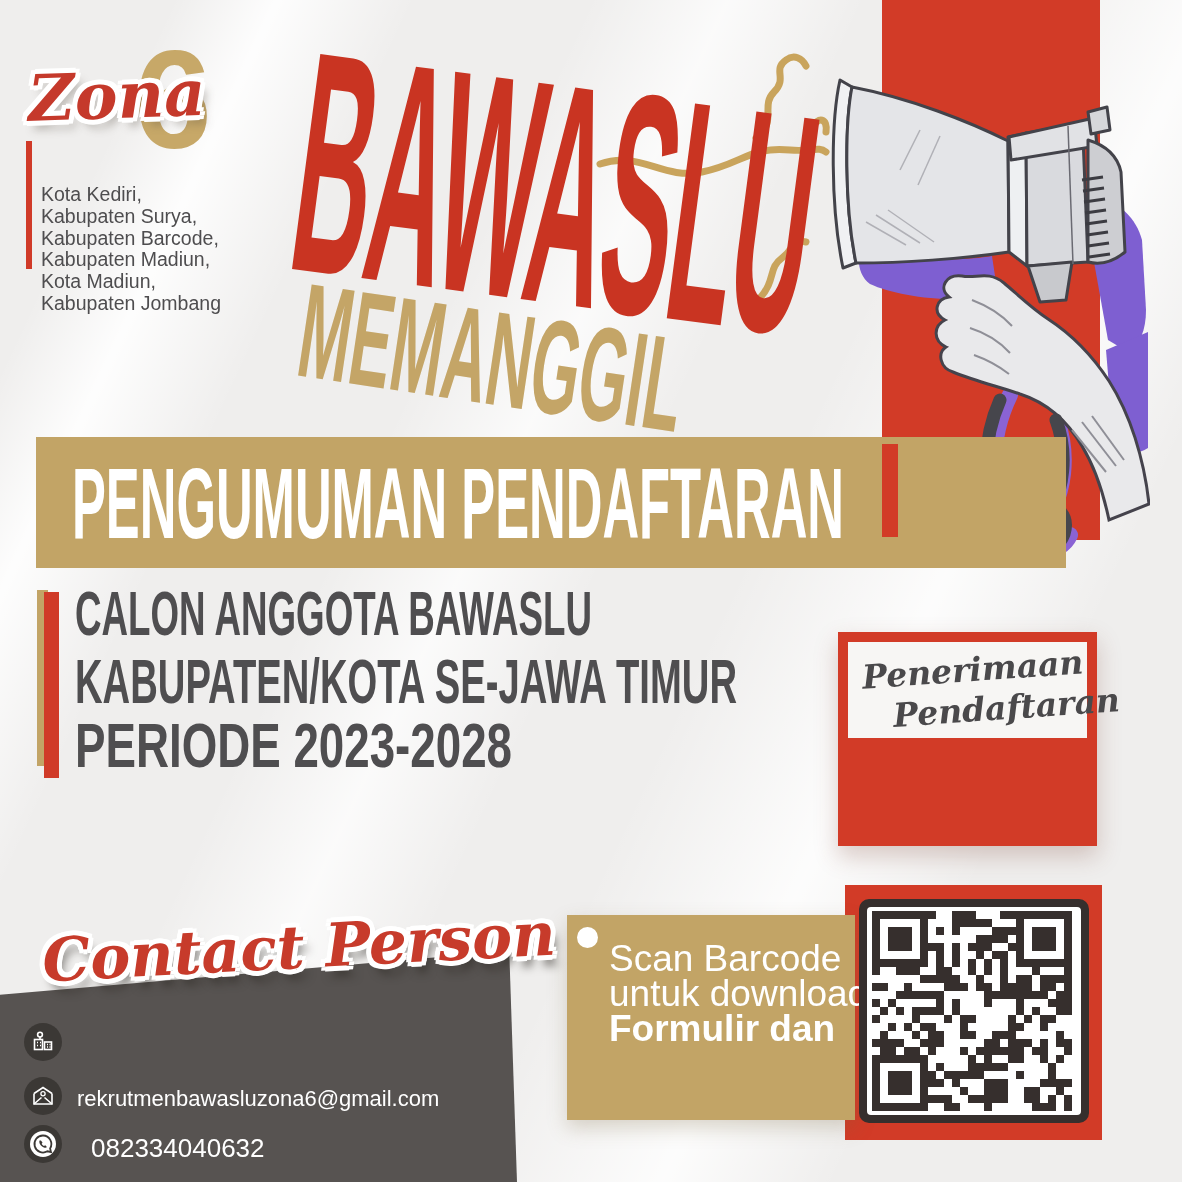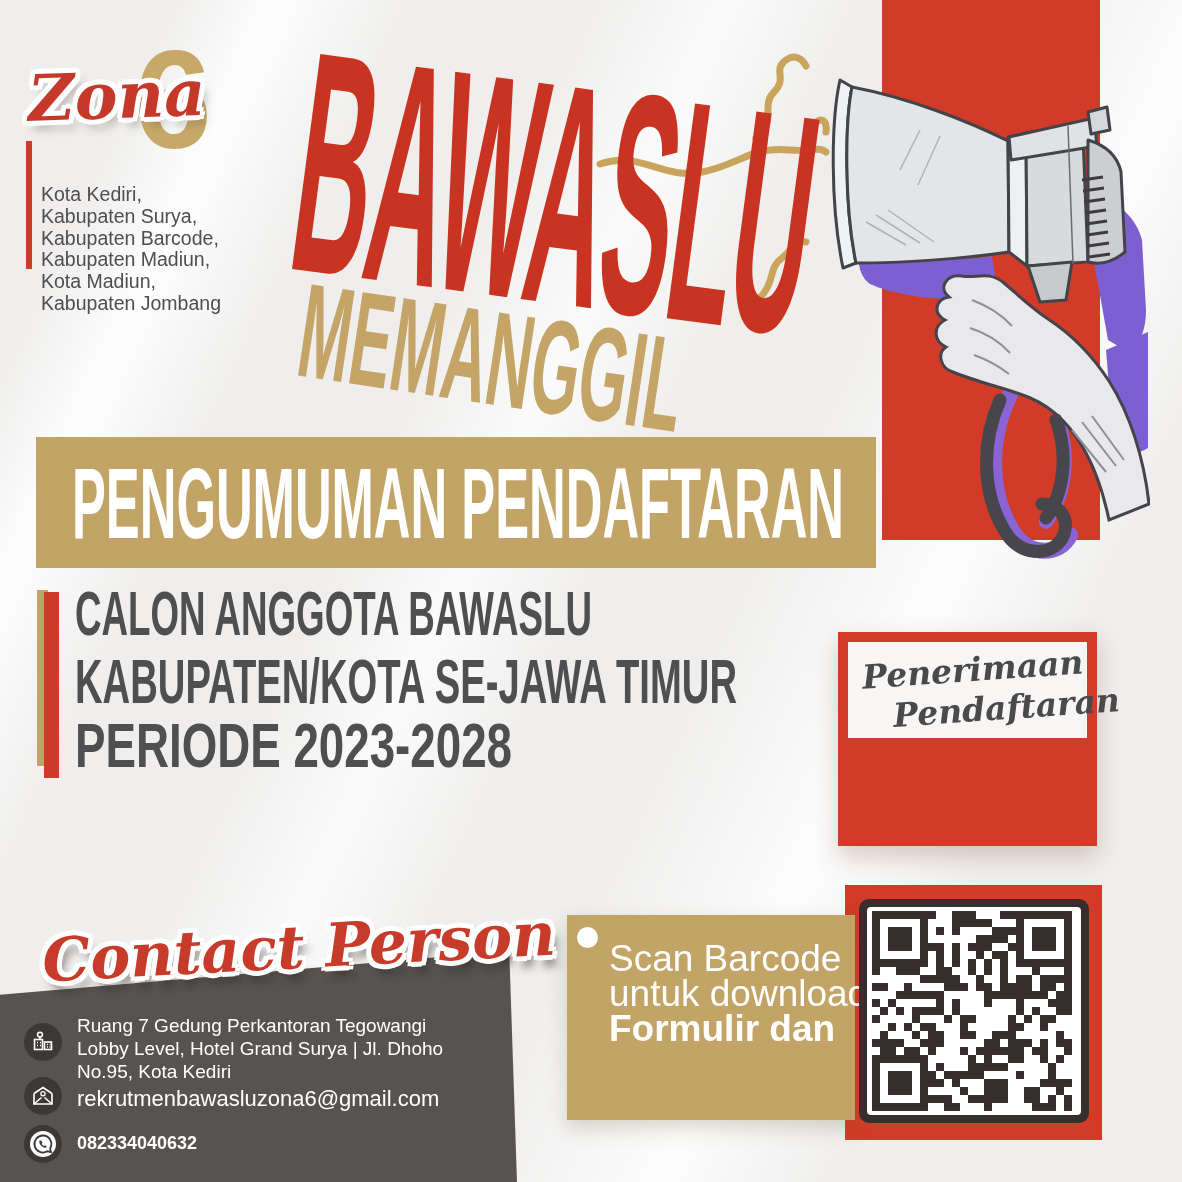--- a/index.html
+++ b/index.html
@@ -22,21 +22,21 @@
   .zona-script{
     left:28px; top:58px; font-family:"DejaVu Serif", serif; font-style:italic; font-weight:bold;
     font-size:64px; color:#c5392b; transform:rotate(-2deg);
     text-shadow:-4px -4px 0 #fff,4px -4px 0 #fff,-4px 4px 0 #fff,4px 4px 0 #fff,
                  0 -5px 0 #fff,0 5px 0 #fff,-5px 0 0 #fff,5px 0 0 #fff, 6px 9px 8px rgba(90,80,70,.35);
   }
   .city-bar{left:26px; top:141px; width:6px; height:128px; background:#d03a28;}
   .city-list{left:41px; top:136px; font-size:19.5px; line-height:21.8px; font-weight:500; color:#4e4d4f;margin-top:48px;}
 
   
-  .banner{left:36px; top:437px; width:840px; height:131px; background:#c2a466;}
+  .banner{left:36px; top:437px; width:1030px; height:131px; background:#c2a466;}
   .red-slot{left:882px; top:444px; width:16px; height:93px; background:#d23b27;}
 
   
   .accent-gold{left:37px; top:590px; width:11px; height:176px; background:#c2a466;}
   .accent-red{left:44px; top:592px; width:15px; height:186px; background:#d03a28;}
 
   
   .reg-box{left:838px; top:632px; width:259px; height:214px; background:#d23b27; box-shadow:0 10px 22px rgba(120,60,45,.25);}
   .reg-panel{left:848px; top:642px; width:239px; height:96px; background:#f7f6f4;}
   .reg-script{
@@ -55,21 +55,21 @@
   .contact-heading{
     left:42px; top:912px; font-family:"DejaVu Serif", serif; font-style:italic; font-weight:bold;
     font-size:60px; color:#c73b2b; transform:rotate(-3deg); white-space:nowrap;
     text-shadow:-4px -4px 0 #fff,4px -4px 0 #fff,-4px 4px 0 #fff,4px 4px 0 #fff,
                  0 -5px 0 #fff,0 5px 0 #fff,-5px 0 0 #fff,5px 0 0 #fff, 5px 11px 9px rgba(40,35,30,.5);
   }
   .icon-circle{width:38px; height:38px; border-radius:50%; background:#3b3835; display:flex; align-items:center; justify-content:center;}
   .ic1{left:24px; top:1023px;} .ic2{left:24px; top:1077px;} .ic3{left:24px; top:1125px;}
   .contact-address{left:77px; top:1014px; width:430px; color:#fff; font-size:19px; line-height:23px; font-weight:500;}
   .contact-email{left:77px; top:1086px; color:#fff; font-size:22px; font-weight:500;text-align:center;}
-  .contact-phone{left:77px; top:1133px; color:#fff; font-size:18px; font-weight:700;}
+  .contact-phone{left:91px; top:1133px; color:#fff; font-size:26px; font-weight:400;}
 
   
   .qr-panel{left:845px; top:885px; width:257px; height:255px; background:#d23b27;}
   .scan-box{left:567px; top:915px; width:288px; height:205px; background:#c2a466; box-shadow:0 8px 18px rgba(120,100,60,.25);}
   .scan-dot{left:577px; top:927px; width:21px; height:21px; border-radius:50%; background:#fff;}
   .scan-text{left:609px; top:941px; color:#fff; font-size:37px; line-height:35px; font-weight:400;}
   .scan-text b{font-weight:bold;}
   .qr-dark{left:859px; top:899px; width:230px; height:224px; background:#362f2d; border-radius:10px;}
   .qr-white{left:867px; top:907px; width:214px; height:208px; background:#fff; border-radius:4px;}
   .qr-grid{left:872px; top:911px; display:grid; grid-template-columns:repeat(25,8px); grid-template-rows:repeat(25,8px);}
@@ -851,21 +851,16 @@
     </svg>
   </div>
   <div class="abs icon-circle ic3">
     <svg width="30" height="30" viewBox="0 0 30 30">
       <circle cx="15" cy="15" r="13" fill="#fff"></circle>
       <path d="M15,6.5 a8.5,8.5 0 1 0 4.3,15.8 L23,23 L22.1,19.4 A8.5,8.5 0 0 0 15,6.5 Z" fill="none" stroke="#3b3835" stroke-width="1.8"></path>
       <path d="M11.5,11.5 c-0.8,1.8 0.6,4.6 2.6,6 c2,1.4 4.2,1.8 4.8,0.6 l-1.6-1.8 l-1.4,0.6 c-1,-0.4 -1.8,-1.2 -2.2,-2.2 l0.8,-1.3 l-1.6,-2 Z" fill="#3b3835"></path>
     </svg>
   </div>
 
-  <div class="abs contact-address">
-    <div>Ruang 7 Gedung Perkantoran Tegowangi</div>
-    <div>Lobby Level, Hotel Grand Surya | Jl. Dhoho</div>
-    <div>No.95, Kota Kediri</div>
-  </div>
   <div class="abs contact-email">rekrutmenbawasluzona6@gmail.com</div>
   <div class="abs contact-phone">082334040632</div>
 
 </div>
 
 </body></html>

